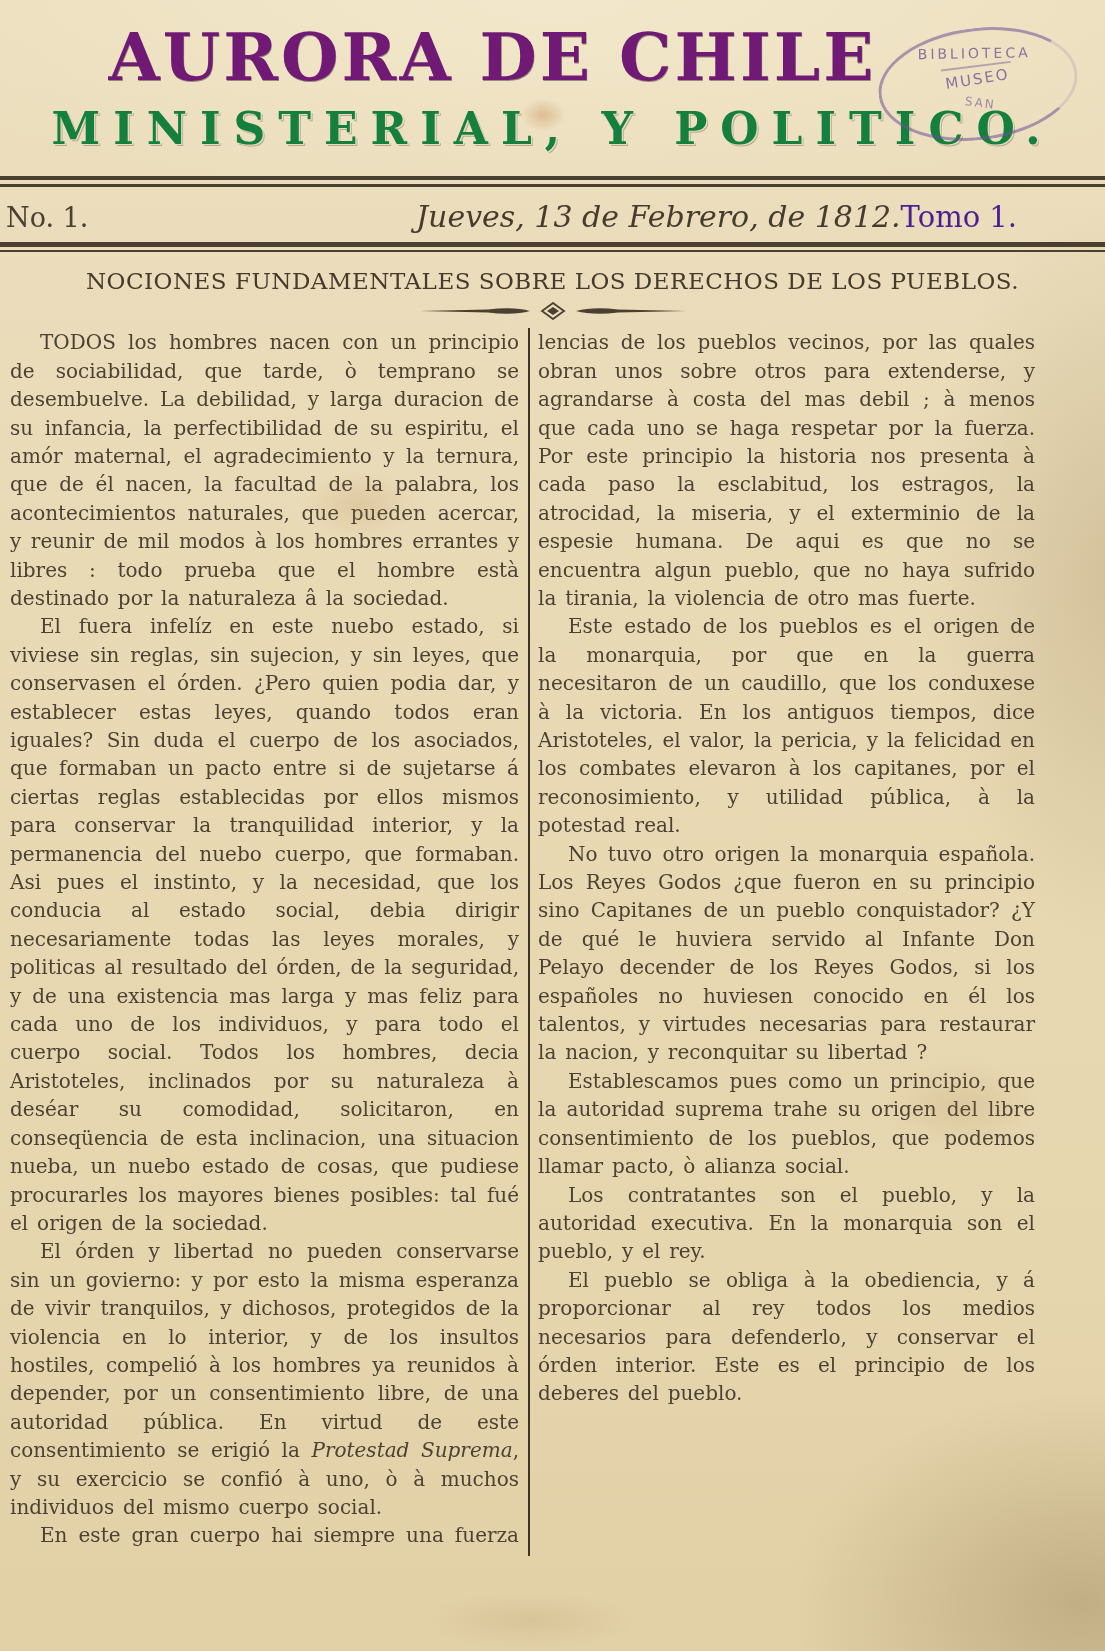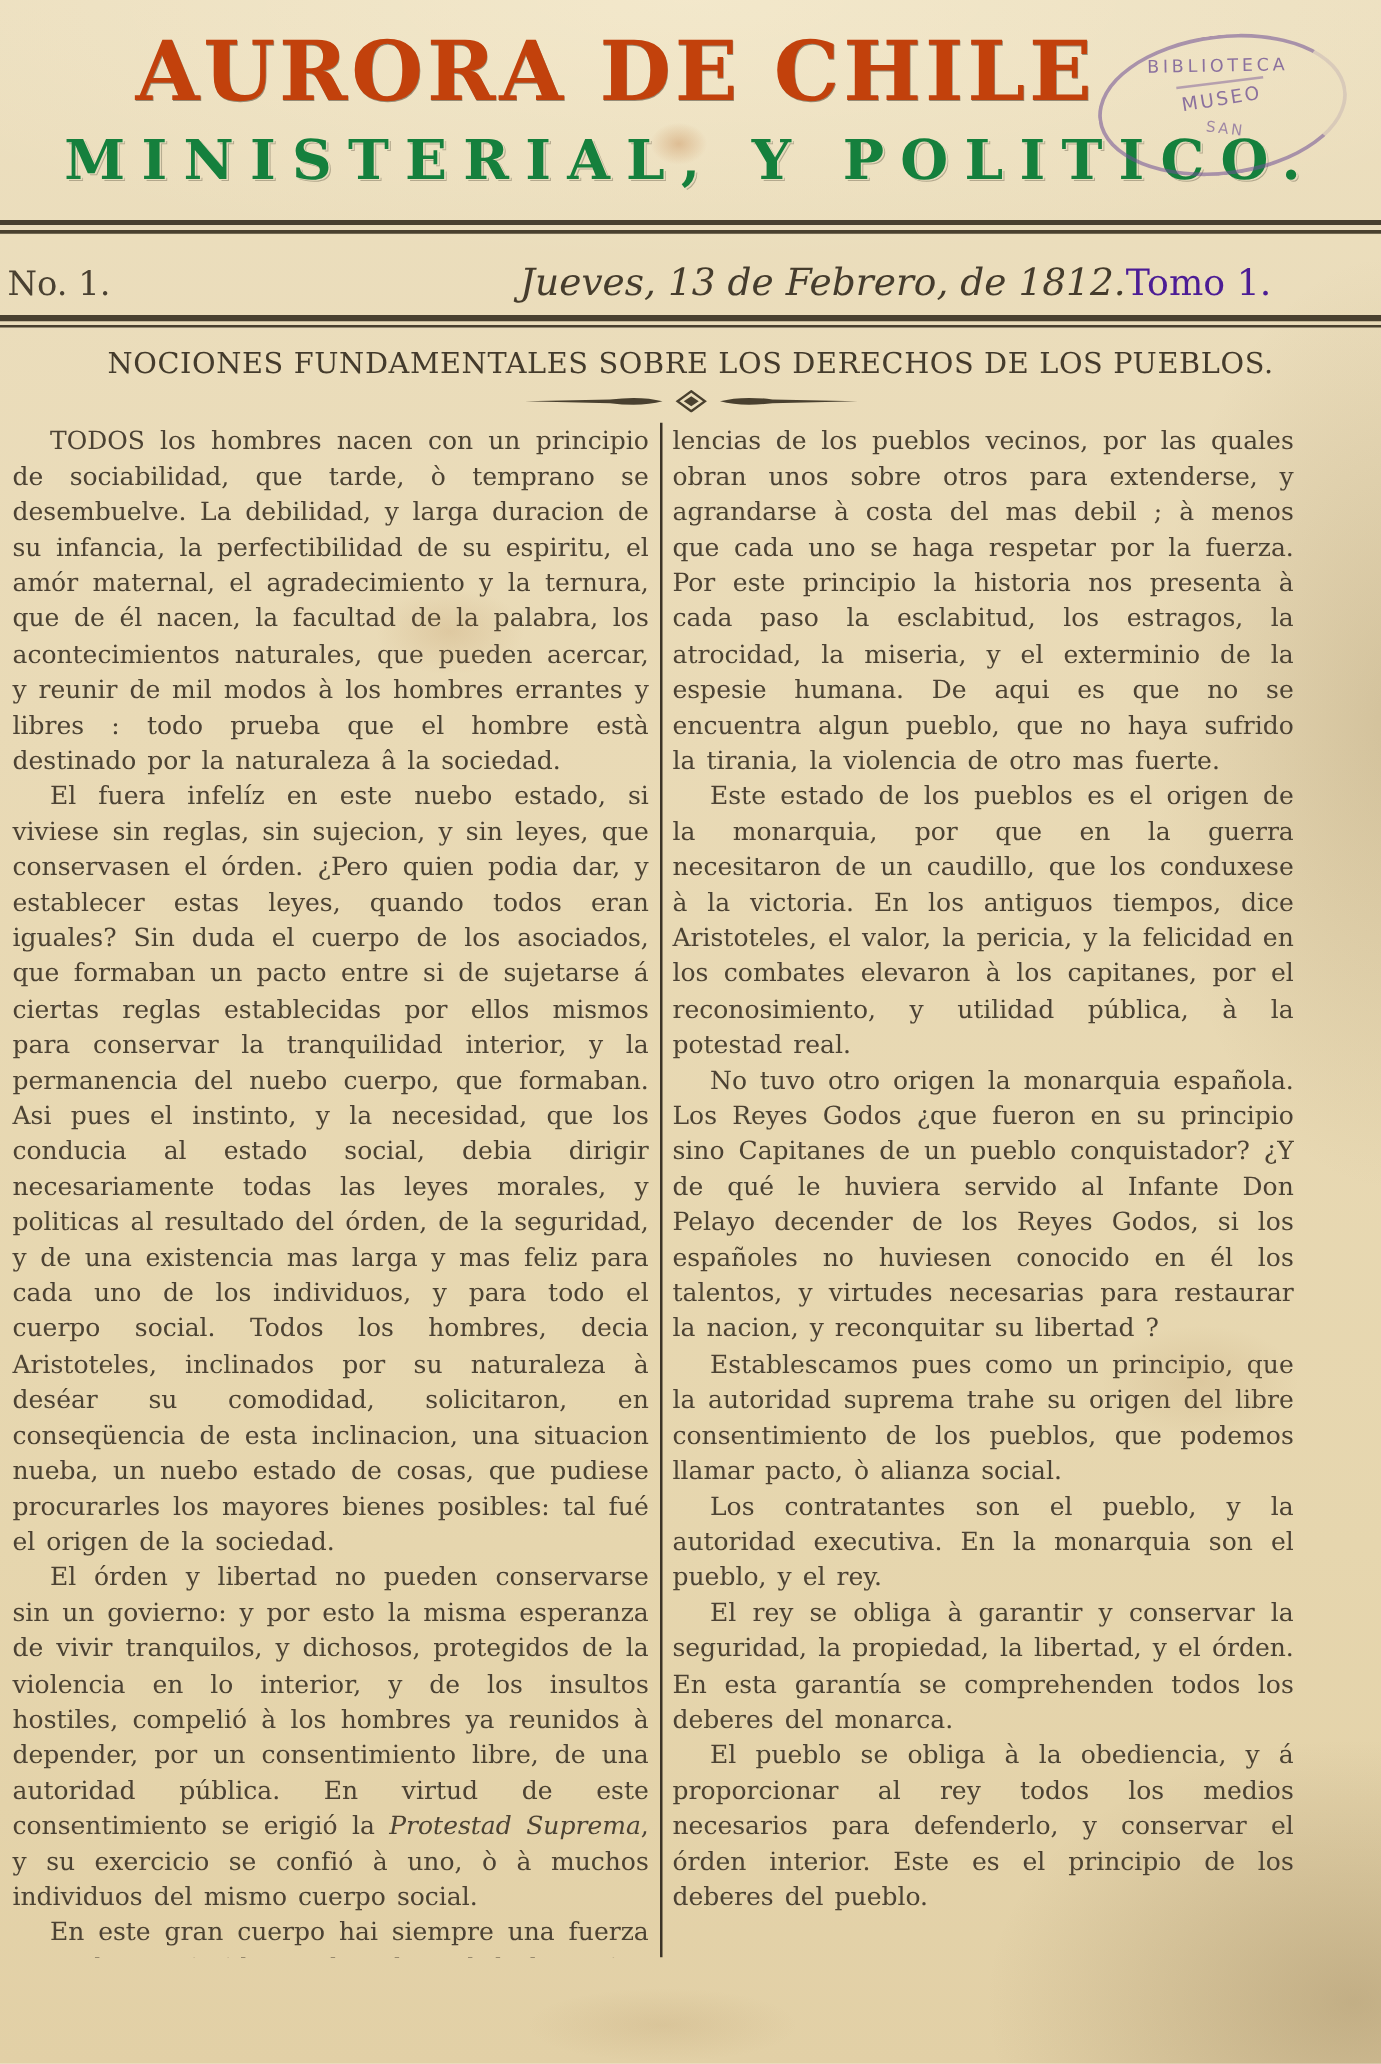--- a/index.html
+++ b/index.html
@@ -31,21 +31,21 @@
 
   .masthead {
     text-align: center;
     padding-top: 24px;
     position: relative;
   }
   .mast-title {
     font-size: 66px;
     font-weight: 700;
     letter-spacing: 3px;
-    color: #c2410c;
+    color: #701a75;
     line-height: 1.02;
     margin-right: 120px;
     text-shadow: 0.5px 0.5px 0 rgba(62,54,42,0.5);
   }
   .mast-sub1 {
     font-size: 29px;
     font-weight: 700;
     letter-spacing: 4px;
     color: #453c2e;
     margin-top: 8px;
@@ -83,21 +83,21 @@
 
   .rule-top {
     margin-top: 22px;
     height: 4px;
     border-top: 4px solid #49402f;
     border-bottom: 3px solid #49402f;
   }
   .dateline {
     display: flex;
     align-items: baseline;
-    padding: 22px 88px 8px 6px;
+    padding: 12px 88px 8px 6px;
   }
   .issue  { font-size: 27px; color: #4a4132; flex: 0 0 auto; }
   .date   { font-size: 30px; font-style: italic; flex: 1 1 auto; text-align: right; color: #453c2d; }
   .volume { font-size: 29px; flex: 0 0 auto; color: #4c1d95; }
   .rule-bottom {
     height: 3px;
     border-top: 5px solid #49402f;
     border-bottom: 2px solid #49402f;
   }
 
@@ -192,16 +192,15 @@
       <p class="para indent"><span>El órden y libertad no pueden conservarse sin un govierno: y por esto la misma esperanza de vivir tranquilos, y dichosos, protegidos de la violencia en lo interior, y de los insultos hostiles, compelió à los hombres ya reunidos à depender, por un consentimiento libre, de una autoridad pública. En virtud de este consentimiento se erigió la </span><span class="it">Protestad Suprema</span><span>, y su exercicio se confió à uno, ò à muchos individuos del mismo cuerpo social.</span></p>
       <p class="para indent"><span>En este gran cuerpo hai siempre una fuerza central, constituida por la voluntad de la nacion para conservar la seguridad, la felicidad, y la conservacion de todos, y prevenir los grandes inconvenientes que nacerian de las pasiones: y se observa tambien una fuerza centrifuga, que proviene de los esfuersos, injusticias, y vio-</span></p>
     </section>
   <div class="col-divider"></div>
   <section class="col col-right">
       <p class="para"><span>lencias de los pueblos vecinos, por las quales obran unos sobre otros para extenderse, y agrandarse à costa del mas debil ; à menos que cada uno se haga respetar por la fuerza. Por este principio la historia nos presenta à cada paso la esclabitud, los estragos, la atrocidad, la miseria, y el exterminio de la espesie humana. De aqui es que no se encuentra algun pueblo, que no haya sufrido la tirania, la violencia de otro mas fuerte.</span></p>
       <p class="para indent"><span>Este estado de los pueblos es el origen de la monarquia, por que en la guerra necesitaron de un caudillo, que los conduxese à la victoria. En los antiguos tiempos, dice Aristoteles, el valor, la pericia, y la felicidad en los combates elevaron à los capitanes, por el reconosimiento, y utilidad pública, à la potestad real.</span></p>
       <p class="para indent"><span>No tuvo otro origen la monarquia española. Los Reyes Godos ¿que fueron en su principio sino Capitanes de un pueblo conquistador? ¿Y de qué le huviera servido al Infante Don Pelayo decender de los Reyes Godos, si los españoles no huviesen conocido en él los talentos, y virtudes necesarias para restaurar la nacion, y reconquitar su libertad ?</span></p>
       <p class="para indent"><span>Establescamos pues como un principio, que la autoridad suprema trahe su origen del libre consentimiento de los pueblos, que podemos llamar pacto, ò alianza social.</span></p>
       <p class="para indent"><span>Los contratantes son el pueblo, y la autoridad executiva. En la monarquia son el pueblo, y el rey.</span></p>
-      <p class="para indent"><span>El rey se obliga à garantir y conservar la seguridad, la propiedad, la libertad, y el órden. En esta garantía se comprehenden todos los deberes del monarca.</span></p>
       <p class="para indent"><span>El pueblo se obliga à la obediencia, y á proporcionar al rey todos los medios necesarios para defenderlo, y conservar el órden interior. Este es el principio de los deberes del pueblo.</span></p>
     </section>
 </main>
 
 </body></html>

